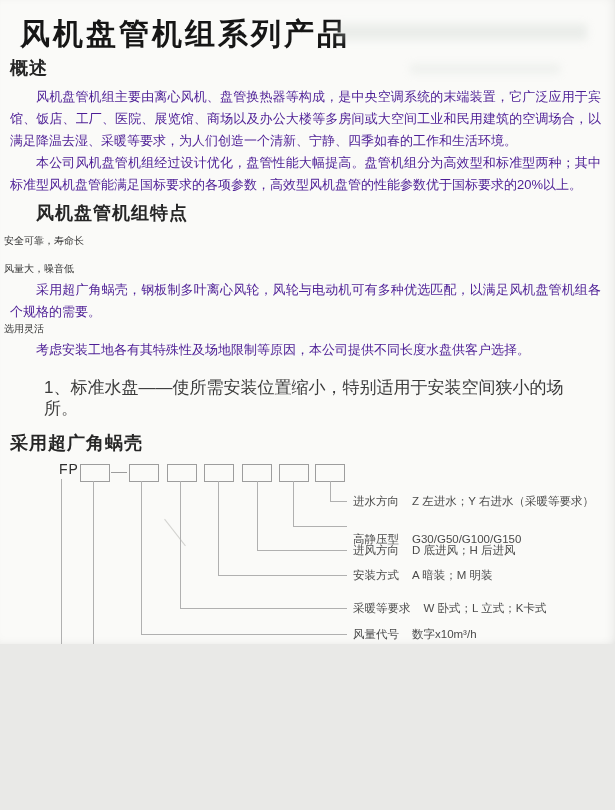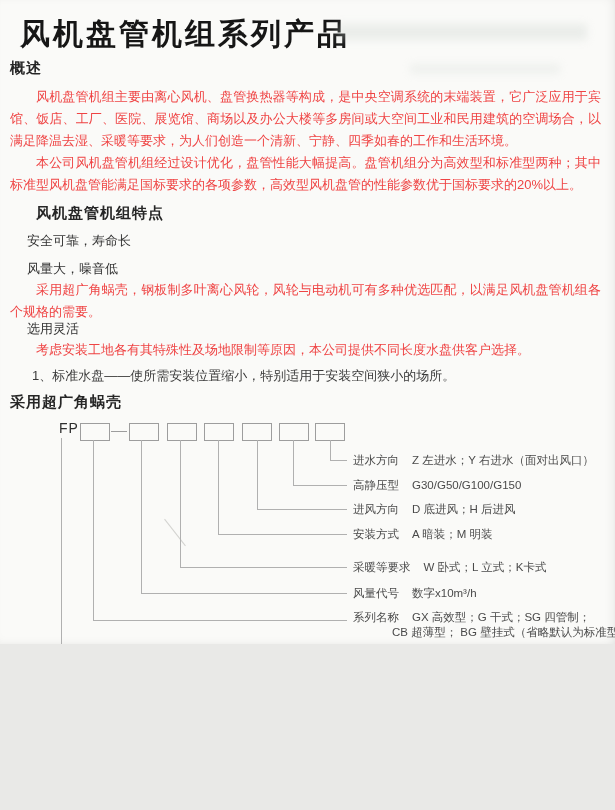--- a/index.html
+++ b/index.html
@@ -13,43 +13,43 @@
     font-family:"Liberation Sans","DejaVu Sans",sans-serif;
     color:#3c3c3c;
   }
   .title {
     margin:0; padding:15px 0 0 20px;
     font-size:30px; line-height:38px; font-weight:700;
     letter-spacing:3px; color:#161616;
   }
   .sec-heading {
     margin:0; padding:0 0 0 10px;
-    font-size:15px; line-height:17px; font-weight:600;
-    letter-spacing:1px; color:#262626;font-family:Liberation Serif, serif;
+    font-size:18px; line-height:17px; font-weight:600;
+    letter-spacing:1px; color:#262626;
   }
   .h-overview { margin-top:7px; }
   .h-features { margin-top:9px;padding-left:36px; }
   .h-model    { margin-top:8px; }
   .body-p {
     margin:0; padding:0 14px 0 10px;
     font-size:13px; line-height:22px;
-    text-indent:2em; text-align:justify; color:#ef4444;
+    text-indent:2em; text-align:justify; color:#4c1d95;
   }
   .p-first { margin-top:9px; }
   .f-title {
-    margin:0; padding:0 0 0 27px;
-    font-size:13px; line-height:20px; color:#333333;
+    margin:0; padding:0 0 0 4px;
+    font-size:10px; line-height:20px; color:#333333;
   }
   .ft-1 { margin-top:9px; }
   .ft-2 { margin-top:3px; }
   .ft-3 { margin-top:8px; }
   .ft-4 { margin-top:-4px; }
   .list-item {
-    margin:4px; padding:0 14px 0 28px;
-    font-size:13px; line-height:21px; color:#3a3a3a;
+    margin:16px; padding:0 14px 0 28px;
+    font-size:17px; line-height:21px; color:#3a3a3a;
   }
   
   .diagram { position:relative; height:252px; margin-top:8px; }
   .fp {
     position:absolute; left:59px; top:1px;
     font-size:14px; letter-spacing:1px; color:#2e2e2e;
   }
   .mbox {
     position:absolute; top:4px; width:28px; height:16px;
     border:1px solid #9d9d9d; background:transparent;
@@ -138,23 +138,23 @@
     <div class="hl" style="left:141px;top:174px;width:206px"></div>
 
     <div class="vl" style="left:93px;top:21px;height:180px"></div>
     <div class="hl" style="left:93px;top:201px;width:254px"></div>
 
     <div class="vl" style="left:61px;top:19px;height:213px"></div>
     <div class="hl" style="left:61px;top:232px;width:286px"></div>
 
     <div class="dlabel" style="top:34px">
       <span class="dname">进水方向</span>
-      <span class="dcodes">Z 左进水；Y 右进水（面对出风口）</span>
+      <span class="dcodes">Z 左进水；Y 右进水（采暖等要求）</span>
     </div>
-    <div class="dlabel" style="top:59px">
+    <div class="dlabel" style="top:72px">
       <span class="dname">高静压型</span>
       <span class="dcodes">G30/G50/G100/G150</span>
     </div>
     <div class="dlabel" style="top:108px">
       <span class="dname">安装方式</span>
       <span class="dcodes">A 暗装；M 明装</span>
     </div>
     <div class="dlabel" style="top:83px">
       <span class="dname">进风方向</span>
       <span class="dcodes">D 底进风；H 后进风</span>

